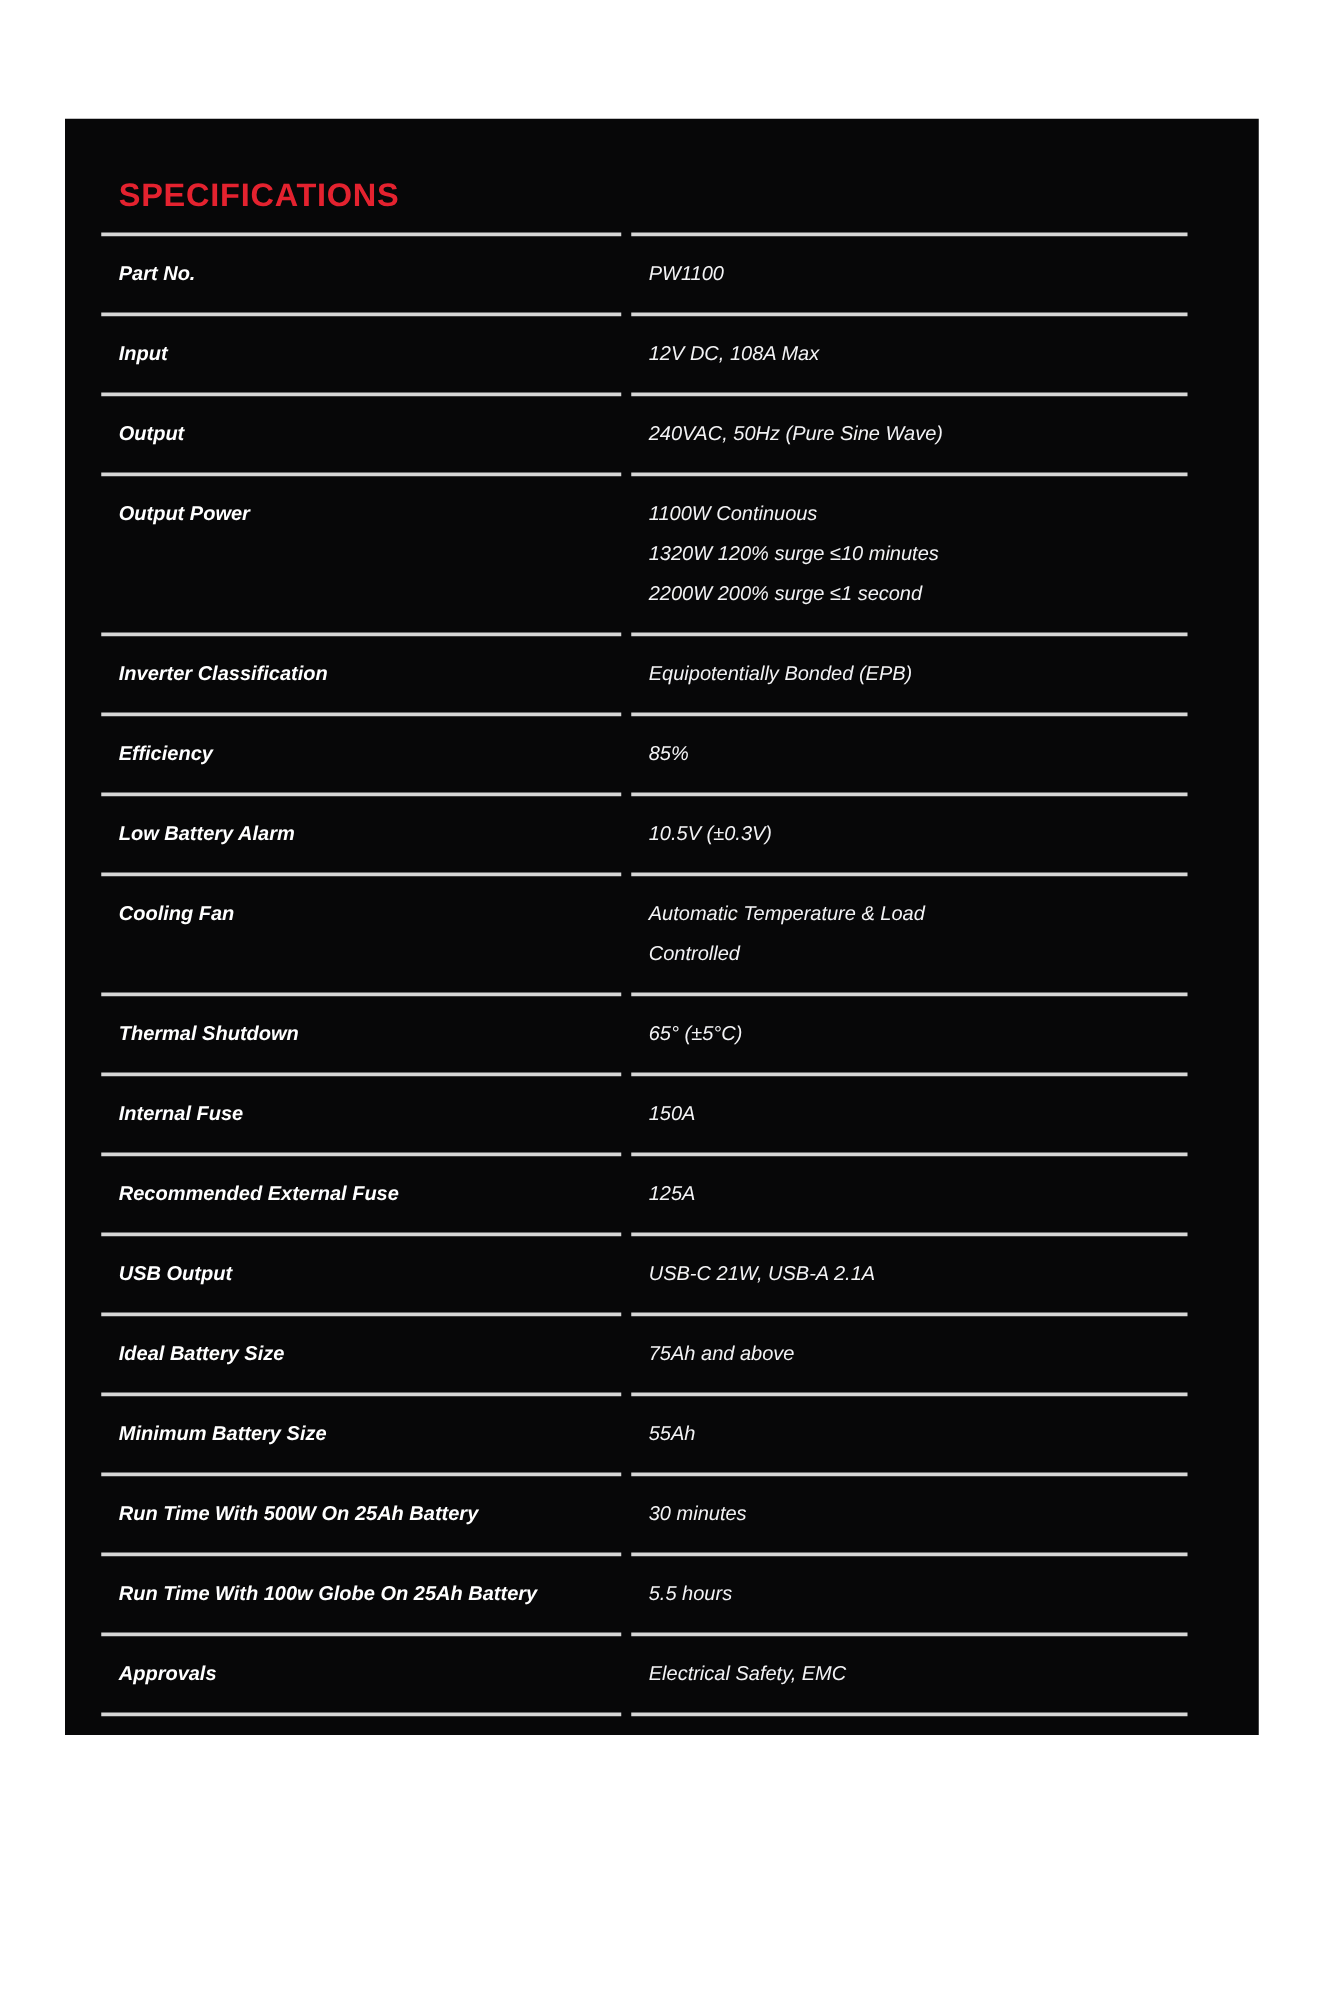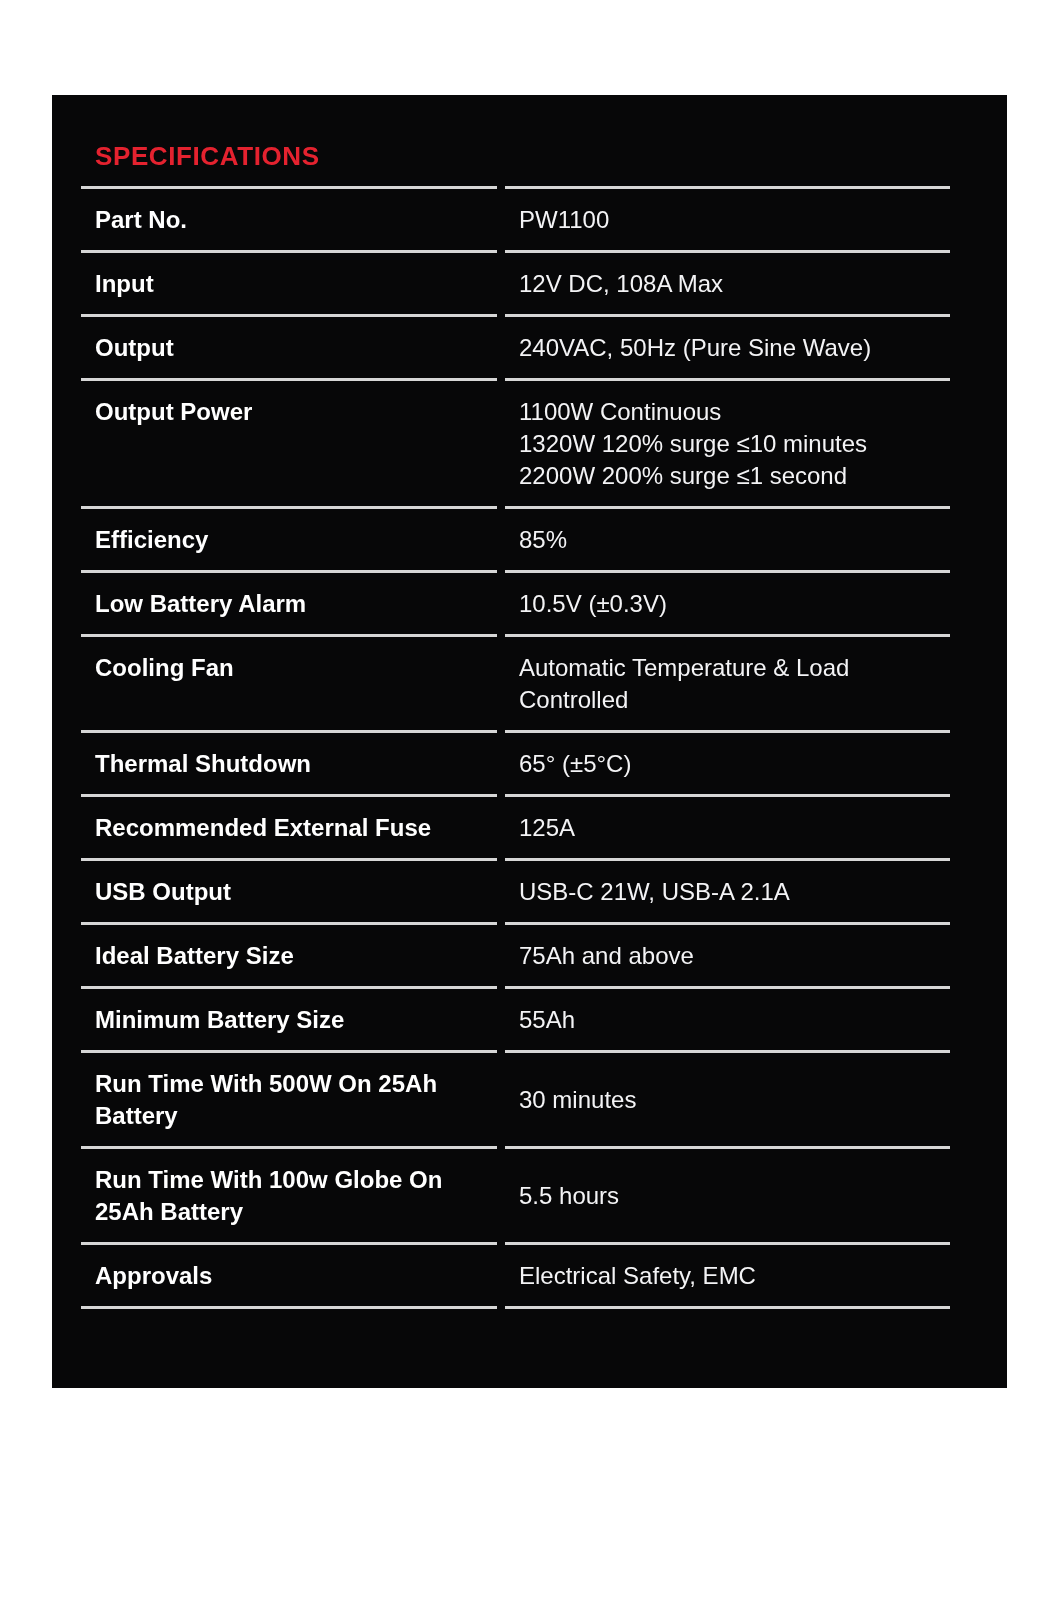--- a/index.html
+++ b/index.html
@@ -34,21 +34,22 @@
     padding-left: 14px;
     margin-bottom: 15px;
   }
   table.spec-table {
     border-collapse: separate;
     border-spacing: 8px 0;
     table-layout: fixed;
     width: 885px;
     margin-left: -8px;
     color: var(--value-color, #f3f3f5);
-    font-size: 24px;
+    font-size: 16px;
+    font-style: italic;
   }
   col.col-label { width: 416px; }
   col.col-value { width: 445px; }
   .spec-table th, .spec-table td {
     border-bottom: 3px solid var(--divider-color, #d6d6d6);
     padding: 15px 0 14px 14px;
     text-align: left;
     vertical-align: middle;
     line-height: 32px;
   }
@@ -95,20 +96,26 @@
           </tr>
           <tr class="top-label">
             <th>Output Power</th>
             <td>
               <div>1100W Continuous</div>
               <div>1320W 120% surge ≤10 minutes</div>
               <div>2200W 200% surge ≤1 second</div>
             </td>
           </tr>
           <tr>
+            <th>Inverter Classification</th>
+            <td>
+              <div>Equipotentially Bonded (EPB)</div>
+            </td>
+          </tr>
+          <tr>
             <th>Efficiency</th>
             <td>
               <div>85%</div>
             </td>
           </tr>
           <tr>
             <th>Low Battery Alarm</th>
             <td>
               <div>10.5V (±0.3V)</div>
             </td>
@@ -117,20 +124,26 @@
             <th>Cooling Fan</th>
             <td>
               <div>Automatic Temperature &amp; Load</div>
               <div>Controlled</div>
             </td>
           </tr>
           <tr>
             <th>Thermal Shutdown</th>
             <td>
               <div>65° (±5°C)</div>
+            </td>
+          </tr>
+          <tr>
+            <th>Internal Fuse</th>
+            <td>
+              <div>150A</div>
             </td>
           </tr>
           <tr>
             <th>Recommended External Fuse</th>
             <td>
               <div>125A</div>
             </td>
           </tr>
           <tr>
             <th>USB Output</th>

